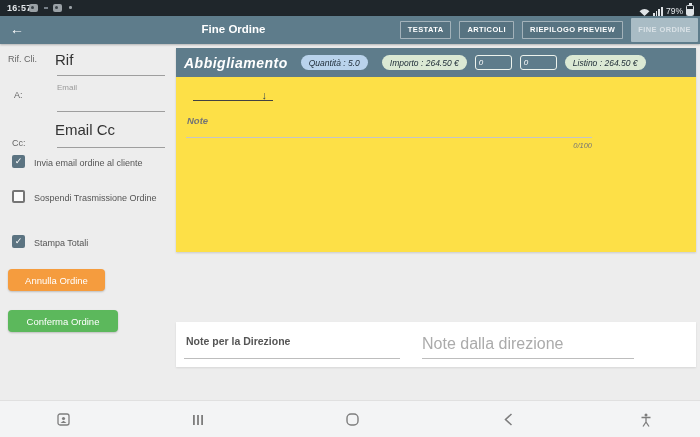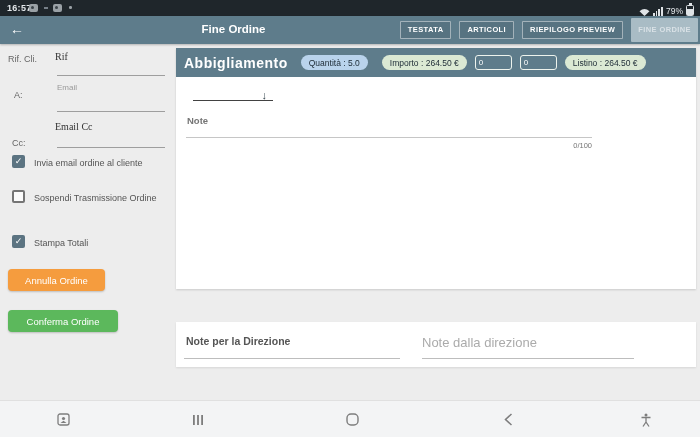--- a/index.html
+++ b/index.html
@@ -36,55 +36,55 @@
   .tab {
     height:18px; line-height:16px; padding:0 7px; font-size:7.5px; font-weight:700;
     letter-spacing:.4px; color:#fff; background:rgba(0,0,0,.07);
     border:1px solid rgba(255,255,255,.45); border-radius:1px; white-space:nowrap; cursor:pointer;
   }
   .tab.selected {
     height:24px; line-height:24px; background:#a9bcc5; color:#d9e1e6; border:none;
   }
   
   .f-label { position:absolute; font-size:9px; color:#666; }
-  .f-value { position:absolute; font-size:10px; color:#333;font-family:Liberation Serif, serif; }
+  .f-value { position:absolute; font-size:15px; color:#333; }
   .f-hint  { position:absolute; font-size:8px; color:#9a9a9a; }
   .f-line  { position:absolute; width:108px; height:1px; background:#9e9e9e; }
   .cb { position:absolute; width:13px; height:13px; border-radius:2px; cursor:pointer; }
   .cb.checked { background:#5b7381; color:#fff; font-size:9px; line-height:13px; text-align:center; }
   .cb.unchecked { background:#fbfbfb; border:2px solid #757575; }
   .cb-label { position:absolute; font-size:9px; color:#555; }
   .btn { position:absolute; height:22px; border:none; border-radius:4px; color:#fff; font-size:9.5px;
          font-family:"Liberation Sans", sans-serif; cursor:pointer; box-shadow:0 1px 2px rgba(0,0,0,.2); }
   .btn-cancel  { left:8px; top:269px; width:97px;  background:#f59c3e; }
   .btn-confirm { left:8px; top:310px; width:110px; background:#5cb85c; }
   
-  .panel { position:absolute; left:176px; top:48px; width:520px; height:241px; background:#ffffff;
-           box-shadow:0 1px 2px rgba(0,0,0,.15); }
+  .panel { position:absolute; left:176px; top:48px; width:520px; height:204px; background:#fde047;
+           box-shadow:0 1px 2px rgba(0,0,0,.15);font-style:italic; }
   .panel-head { position:absolute; top:0; left:0; width:100%; height:29px; background:#5e7c8b;
                 display:flex; align-items:center; padding:0 8px; }
   .ph-title { font-size:14px; font-weight:700; color:#fff; letter-spacing:.5px; }
   .pill { border-radius:9px; padding:2.5px 8px; font-size:8.5px; color:#1c2a35; white-space:nowrap; }
   .pill-blue { background:#b9d3ec; margin-left:13px; }
   .pill-green { background:#dbe9d4; }
   .ml14 { margin-left:14px; } .ml8 { margin-left:8px; }
   .zero-box { width:37px; height:15px; border:1px solid #edf3ed; border-radius:3px; margin-left:8px;
               font-size:8px; color:#fff; line-height:14px; padding-left:3px; cursor:text; }
   .delivery { position:absolute; left:11px; top:38px; font-size:13px; color:#37474f; }
   .delivery-line { display:inline-block; position:relative; width:80px; border-bottom:1.5px solid #424242;
                    margin-left:6px; height:13px; vertical-align:bottom; cursor:pointer; }
   .delivery-line .arrow { position:absolute; right:6px; bottom:-1px; font-size:11px; color:#37474f; }
   .note-label { position:absolute; left:11px; top:67px; font-size:9.5px; font-weight:700; color:#757575; }
   .note-line { position:absolute; left:10px; top:89px; width:406px; height:1px; background:#c6c6c6; cursor:text; }
   .note-counter { position:absolute; left:376px; top:93px; width:40px; text-align:right; font-size:7.5px; color:#757575; }
   
   .notes-strip { position:absolute; left:176px; top:322px; width:520px; height:45px; background:#fff;
                  box-shadow:0 1px 2px rgba(0,0,0,.1);padding-left:12px; }
   .nd-label { position:absolute; left:10px; top:13px; font-size:10.5px; font-weight:700; color:#555; }
-  .nd-hint  { position:absolute; left:246px; top:13px; font-size:13px; color:#ababab; }
+  .nd-hint  { position:absolute; left:246px; top:13px; font-size:16px; color:#ababab; }
   .nd-line1 { position:absolute; left:8px;  top:36px; width:216px; height:1px; background:#bdbdbd; cursor:text; }
   .nd-line2 { position:absolute; left:246px; top:36px; width:212px; height:1px; background:#bdbdbd; cursor:text; }
   
   .nav-bar { position:absolute; left:0; top:400px; width:700px; height:37px; background:#f3f4f5;
              border-top:1px solid #e0e0e0; }
   .nav-ic { position:absolute; top:0; height:37px; display:flex; align-items:center; justify-content:center;
             width:24px; color:#7d7d7d; cursor:pointer; }
 </style>
 </head>
 <body>

